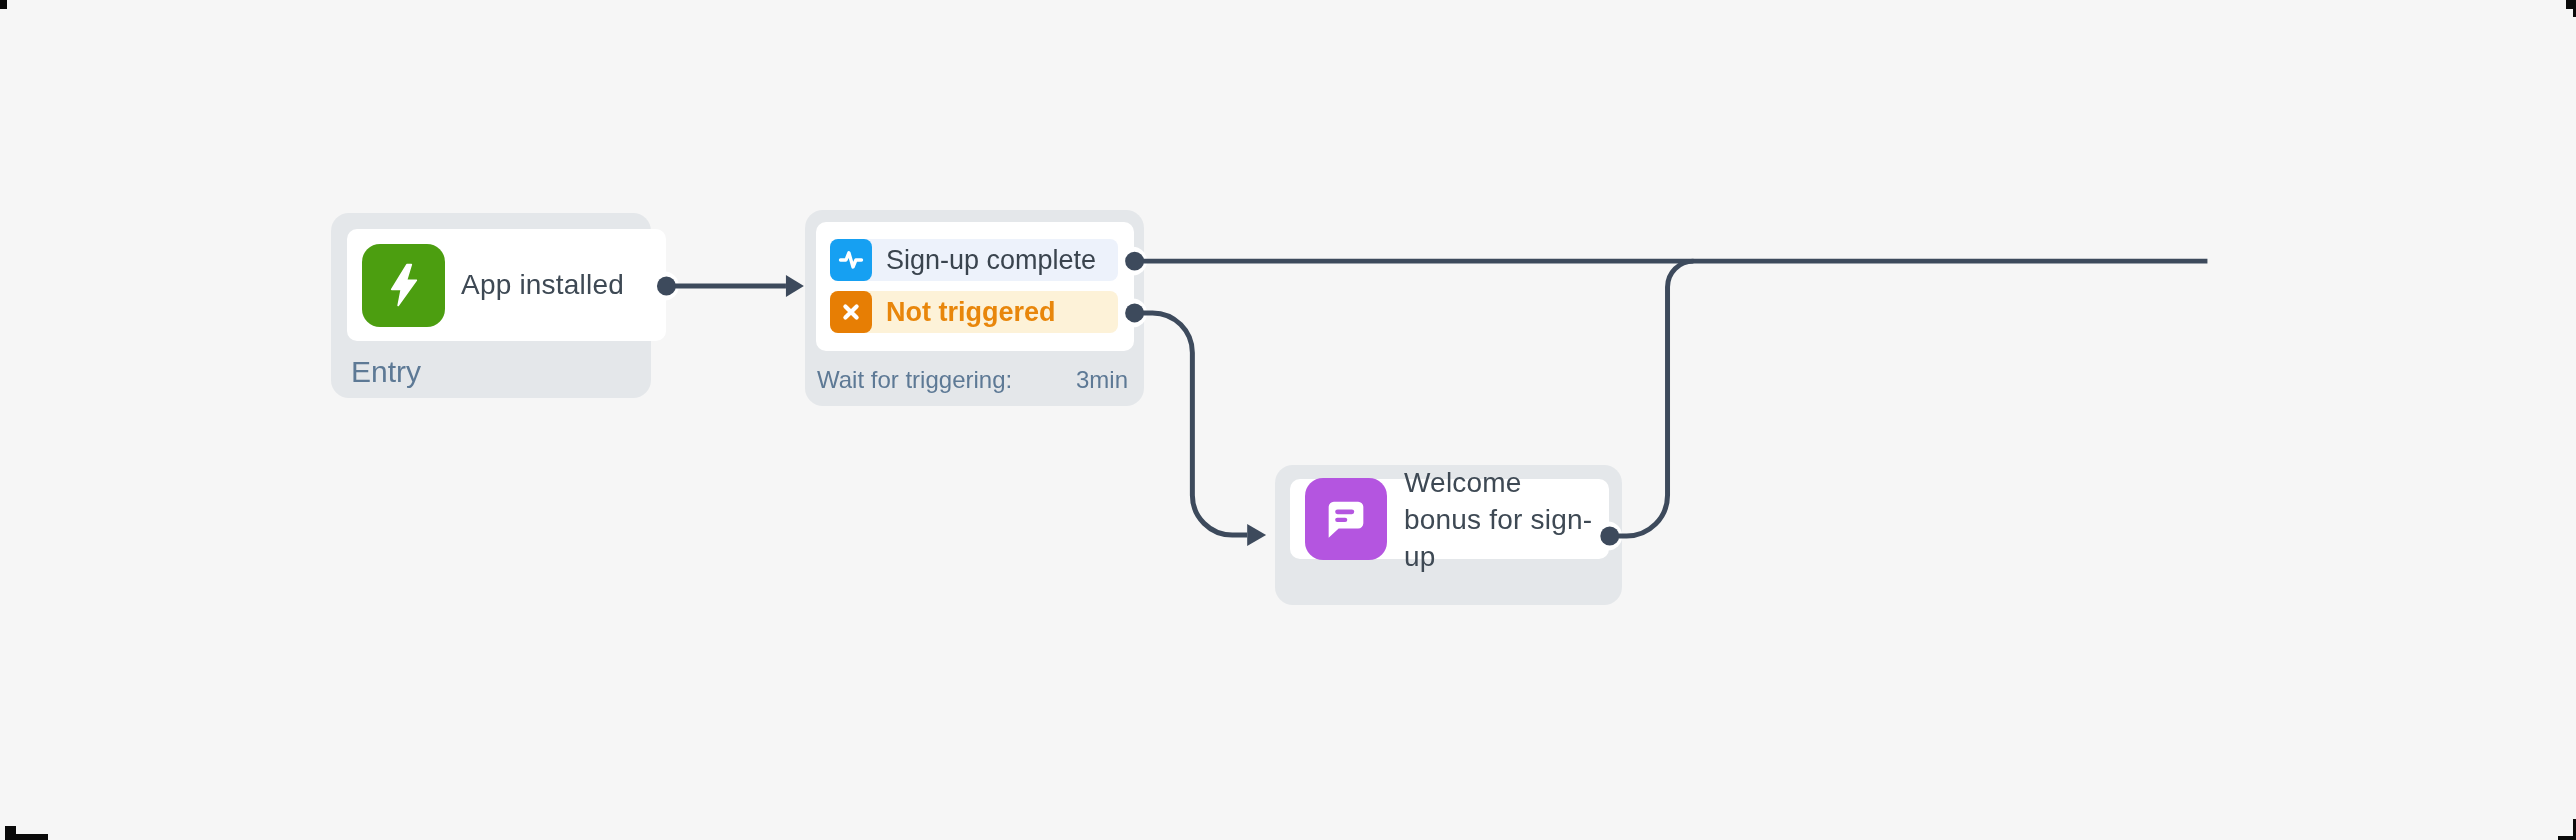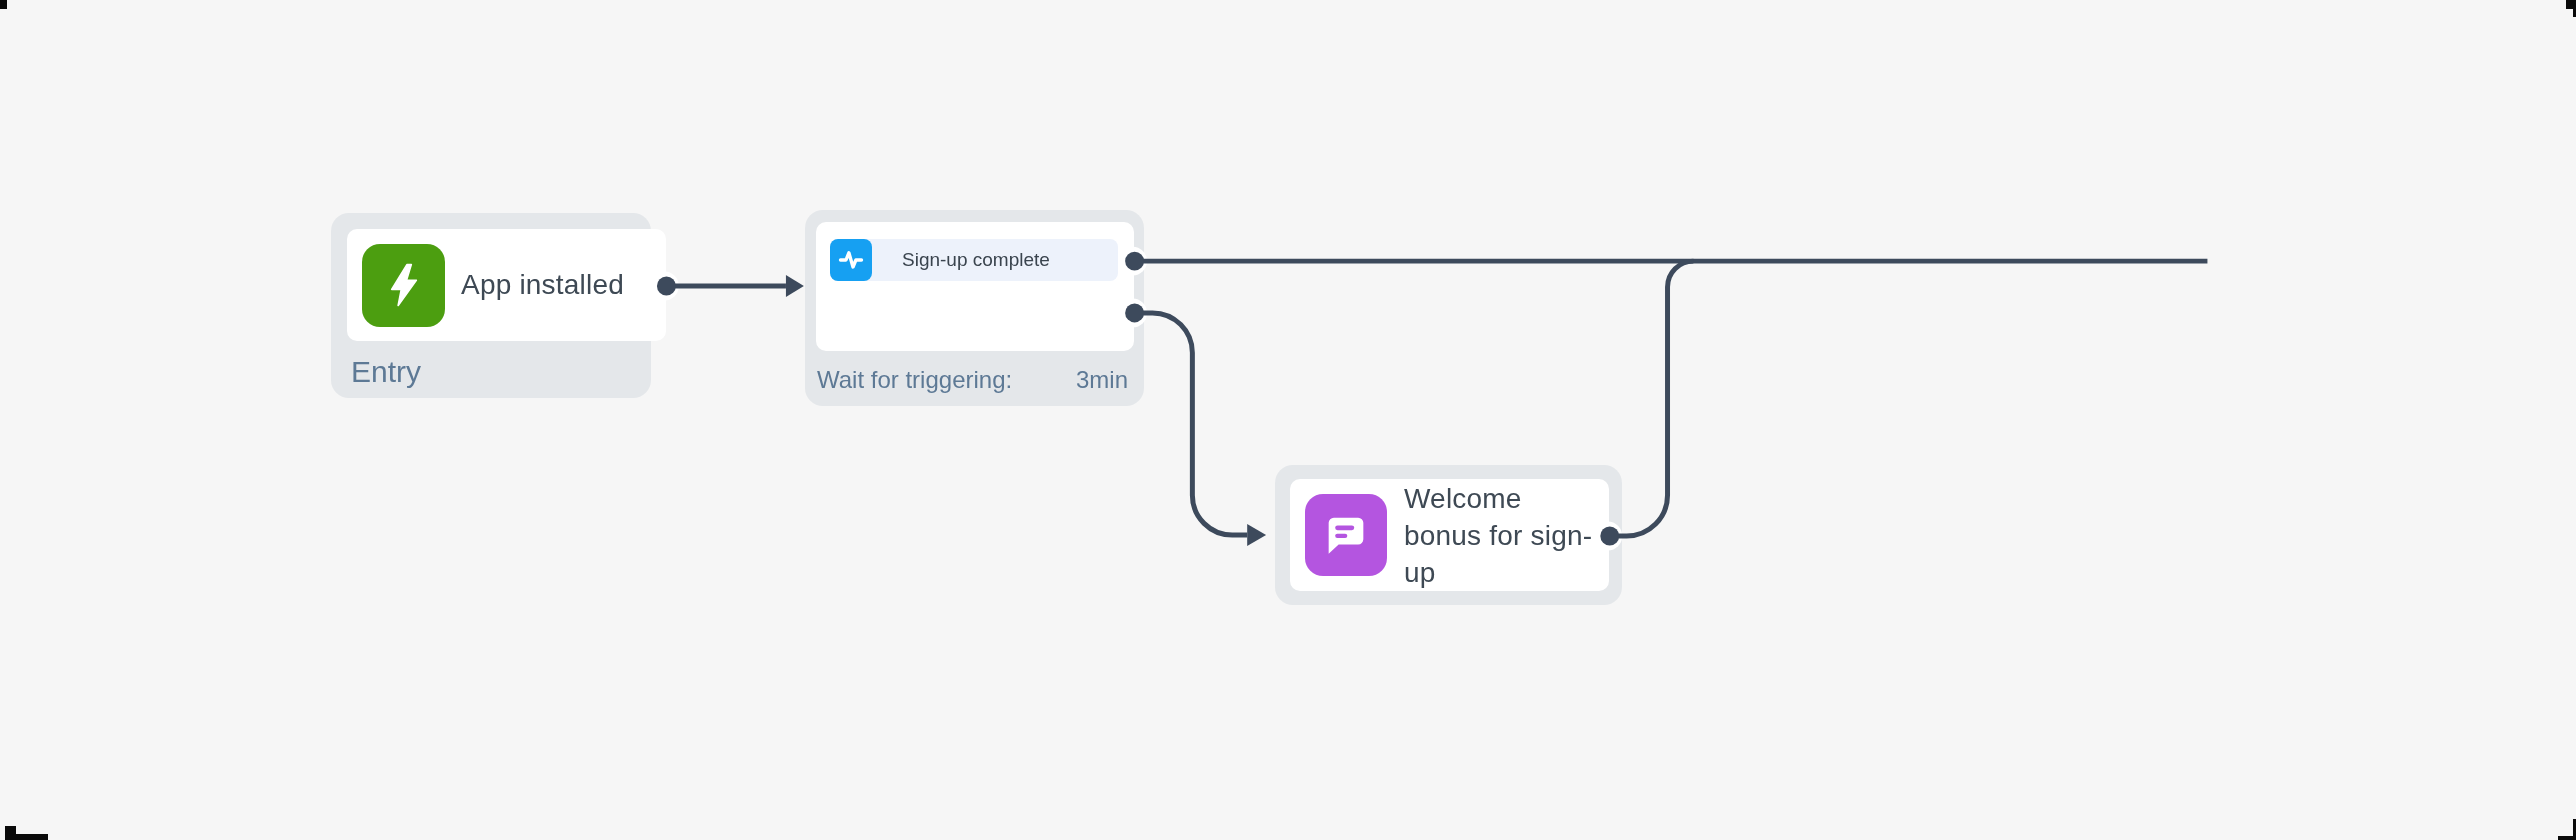--- a/index.html
+++ b/index.html
@@ -23,27 +23,27 @@
   
   .node-trigger{left:805px;top:210px;width:339px;height:196px;}
   .node-trigger .node-card{left:11px;top:12px;width:318px;height:129px;display:block;}
   .branch-rows{position:absolute;left:14px;top:17px;display:flex;flex-direction:column;gap:10px;}
   .branch-row{width:288px;height:42px;border-radius:8px;display:flex;align-items:center;}
   .row-signup{background:#edf2fb;}
   .row-nottriggered{background:#fdf2d8;}
   .branch-icon{width:42px;height:42px;border-radius:8px;flex:0 0 auto;display:flex;align-items:center;justify-content:center;}
   .icon-pulse{background:#16a0f2;}
   .icon-cross{background:#e77e04;}
-  .branch-label{margin-left:30px;font-size:19px;}
+  .branch-label{margin-left:14px;font-size:27px;}
   .label-signup{color:#3a444e;font-weight:500;}
   .label-nottriggered{color:#e8860b;font-weight:700;}
   .trigger-footer{position:absolute;left:12px;top:156px;width:311px;display:flex;justify-content:space-between;color:#5d7995;font-size:24px;}
   
   .node-message{left:1275px;top:465px;width:347px;height:140px;}
-  .node-message .node-card{left:15px;top:14px;width:319px;height:112px;}
+  .node-message .node-card{left:15px;top:14px;width:319px;height:80px;}
   .icon-chat{width:82px;height:82px;margin-left:15px;background:#b455e0;border-radius:18px;}
   .node-message .node-title{margin-left:17px;width:199px;line-height:37px;}
   
   #wires{position:absolute;left:0;top:0;z-index:5;}
   
   .artifact{position:absolute;background:#0a0a0a;z-index:9;}
 </style>
 </head>
 <body>
 
@@ -62,20 +62,28 @@
 <div class="node-outer node-trigger">
   <div class="node-card">
     <div class="branch-rows">
       <div class="branch-row row-signup">
         <div class="branch-icon icon-pulse">
           <svg width="30" height="30" viewBox="0 0 24 24">
             <polyline points="3.6,12 8,12 10.3,6.2 13.6,17.6 15.9,12 20.4,12" fill="none" stroke="#ffffff" stroke-width="2.7" stroke-linecap="round" stroke-linejoin="round"></polyline>
           </svg>
         </div>
         <div class="branch-label label-signup">Sign-up complete</div>
+      </div>
+      <div class="branch-row row-nottriggered">
+        <div class="branch-icon icon-cross">
+          <svg width="28" height="28" viewBox="0 0 24 24">
+            <path d="M7.2 7.2 L16.8 16.8 M16.8 7.2 L7.2 16.8" stroke="#ffffff" stroke-width="3.6" stroke-linecap="round"></path>
+          </svg>
+        </div>
+        <div class="branch-label label-nottriggered">Not triggered</div>
       </div>
     </div>
   </div>
   <div class="trigger-footer">
     <span>Wait for triggering:</span>
     <span>3min</span>
   </div>
 </div>
 
 <div class="node-outer node-message">

